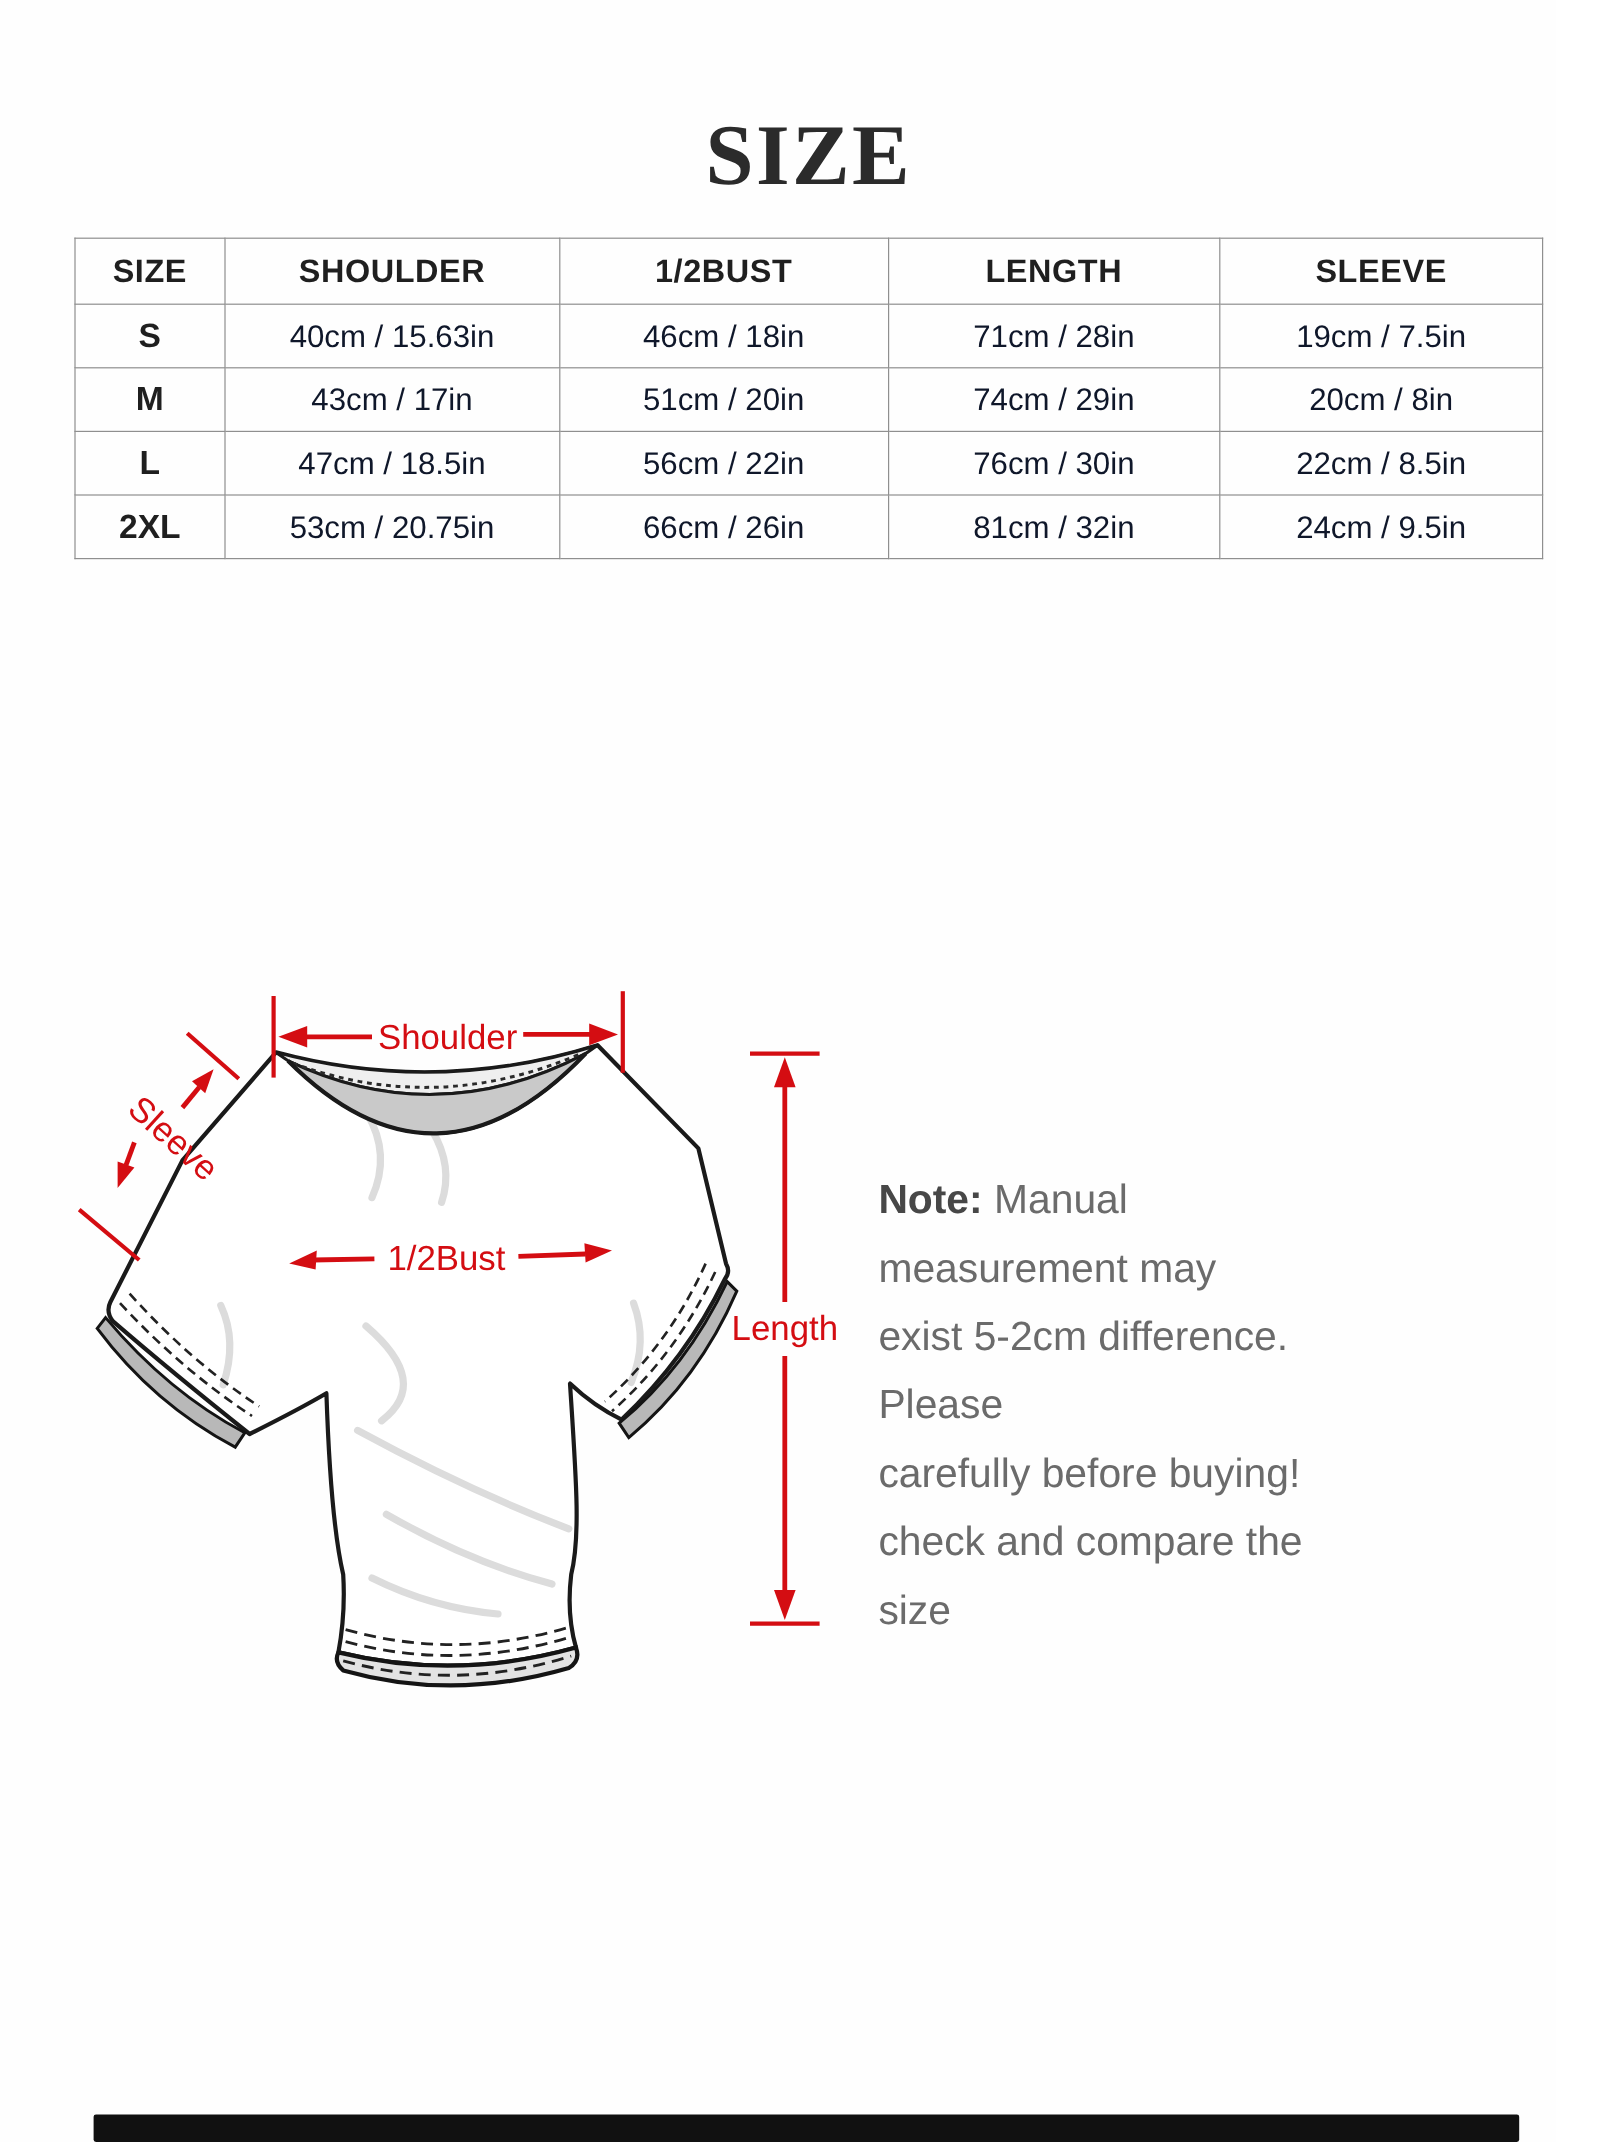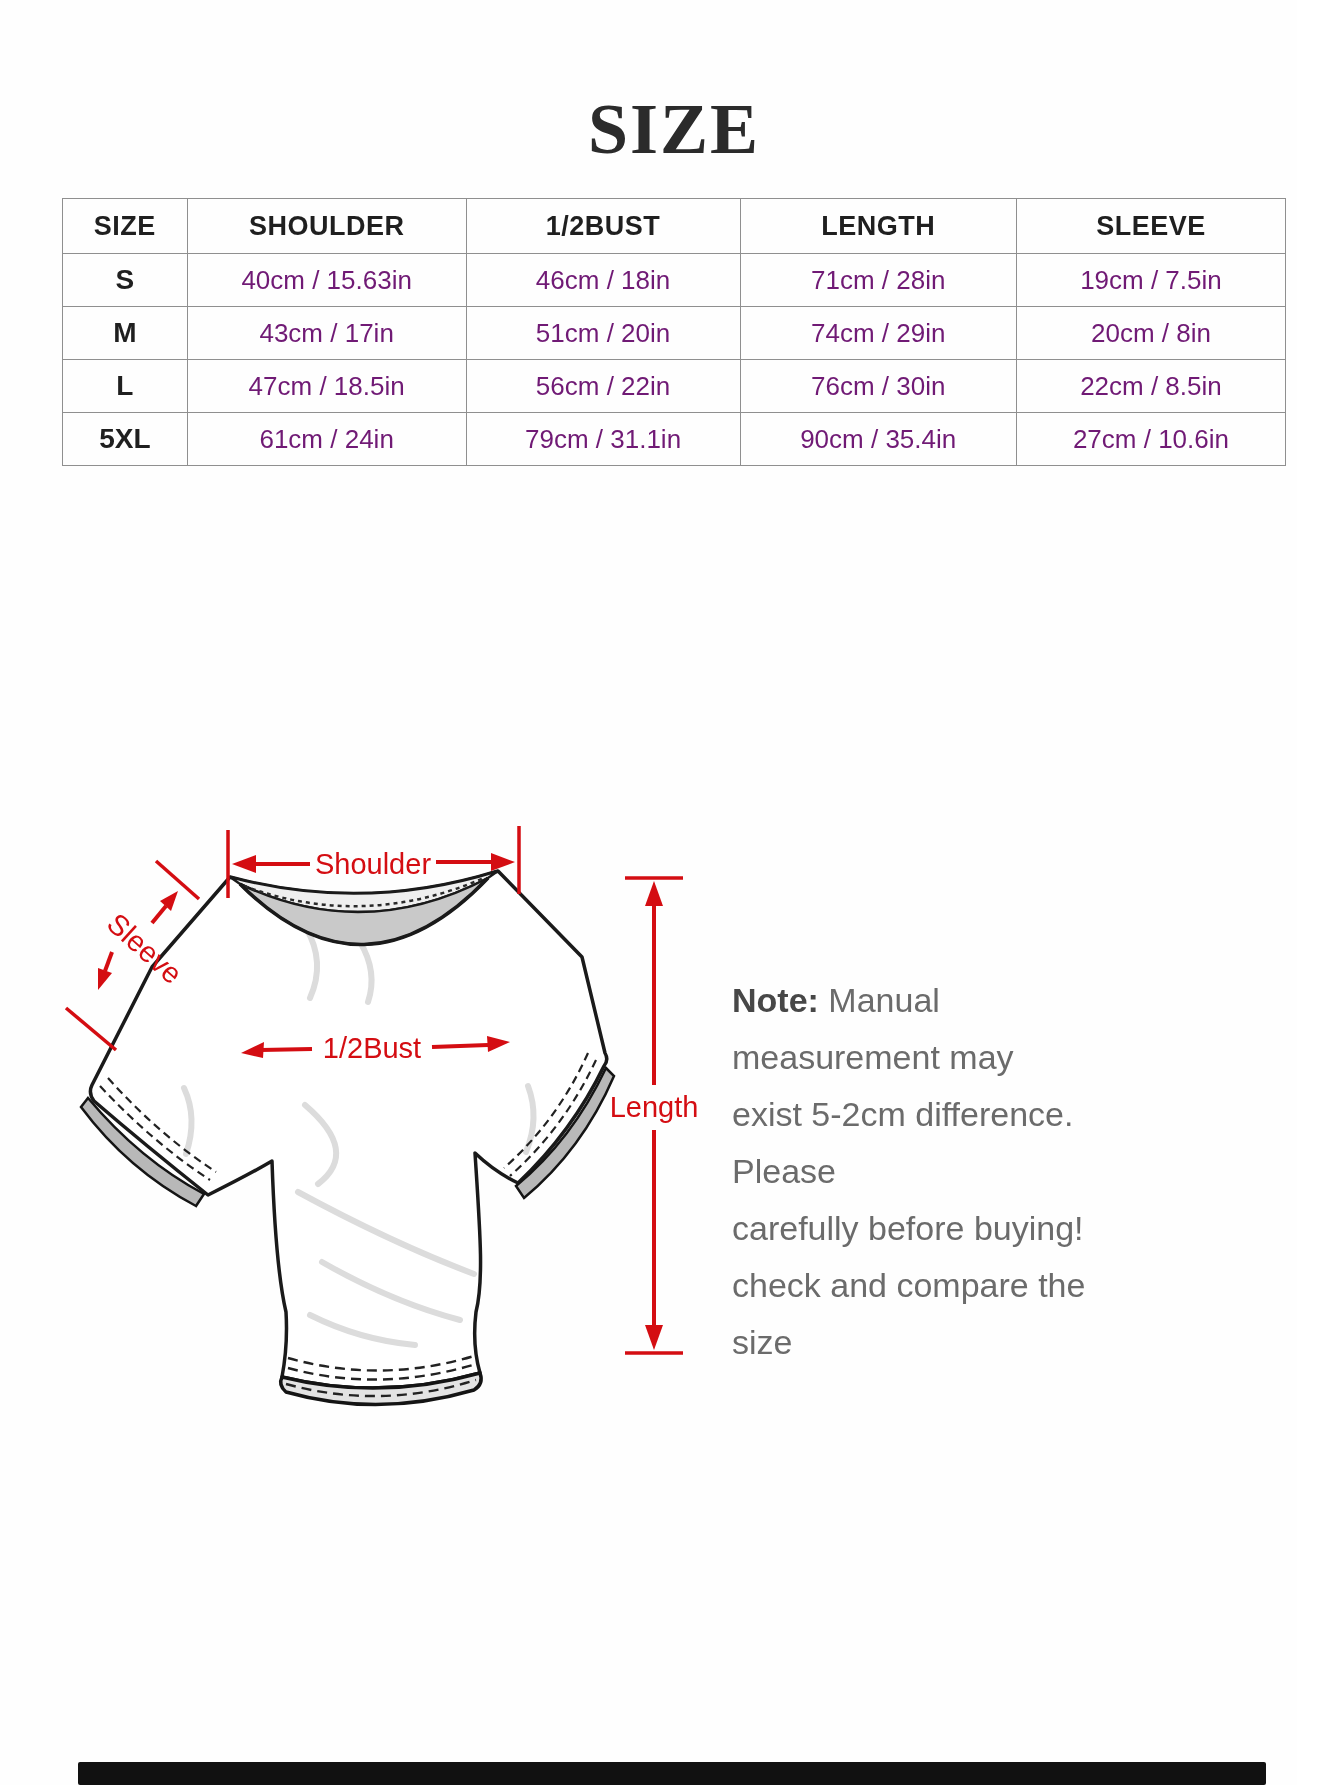--- a/index.html
+++ b/index.html
@@ -10,21 +10,21 @@
   .page-title{position:absolute;left:62px;top:88px;width:1224px;text-align:center;
     font-family:"Liberation Serif","DejaVu Serif",serif;font-weight:700;font-size:72px;
     letter-spacing:2px;color:#2b2b2b;}
 
   
   table.size-table{position:absolute;left:62px;top:198px;width:1224px;
     border-collapse:collapse;table-layout:fixed;}
   table.size-table td,table.size-table th{border:1.5px solid #8f8f8f;text-align:center;
     vertical-align:middle;padding:0;background:#fefefe;}
   table.size-table th{height:54px;font-size:27px;font-weight:700;color:#1f1f1f;letter-spacing:0.5px;}
-  table.size-table td{height:52px;font-size:26px;color:#701a75;}
+  table.size-table td{height:52px;font-size:26px;color:#0f172a;}
   table.size-table td.size-cell{font-weight:700;font-size:28px;color:#1f1f1f;}
   col.c-size{width:10.2%;} col.c-shoulder{width:22.8%;} col.c-bust{width:22.4%;}
   col.c-length{width:22.6%;} col.c-sleeve{width:22%;}
 
   
   .diagram-svg{position:absolute;left:60px;top:760px;}
 
   
   .note-block{position:absolute;left:732px;top:972px;width:420px;
     font-size:34px;line-height:57px;color:#6b6b6b;}
@@ -74,25 +74,25 @@
         <td>20cm / 8in</td>
       </tr>
       <tr>
         <td class="size-cell">L</td>
         <td>47cm / 18.5in</td>
         <td>56cm / 22in</td>
         <td>76cm / 30in</td>
         <td>22cm / 8.5in</td>
       </tr>
       <tr>
-        <td class="size-cell">5XL</td>
-        <td>61cm / 24in</td>
-        <td>79cm / 31.1in</td>
-        <td>90cm / 35.4in</td>
-        <td>27cm / 10.6in</td>
+        <td class="size-cell">2XL</td>
+        <td>53cm / 20.75in</td>
+        <td>66cm / 26in</td>
+        <td>81cm / 32in</td>
+        <td>24cm / 9.5in</td>
       </tr>
     </tbody>
   </table>
 
   <svg class="diagram-svg" width="660" height="660" viewBox="0 0 660 660">
 
     <g>
       <path d="M 170 117
                Q 304 153 438 111
                L 522 197 L 545 293

